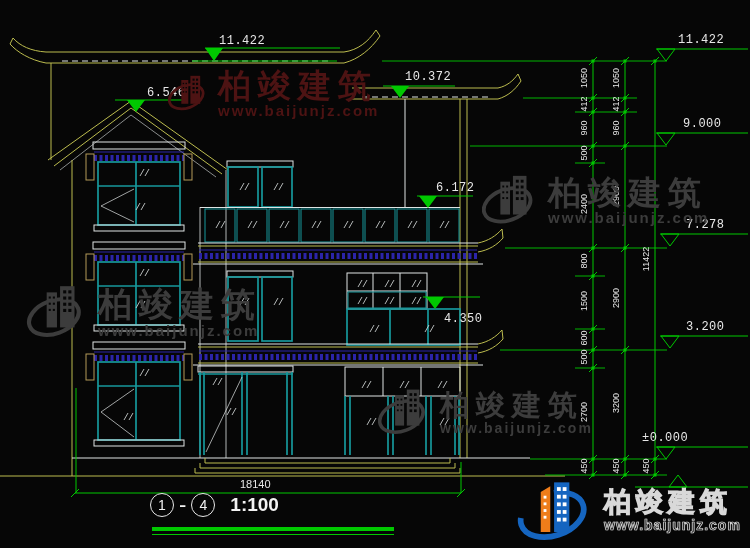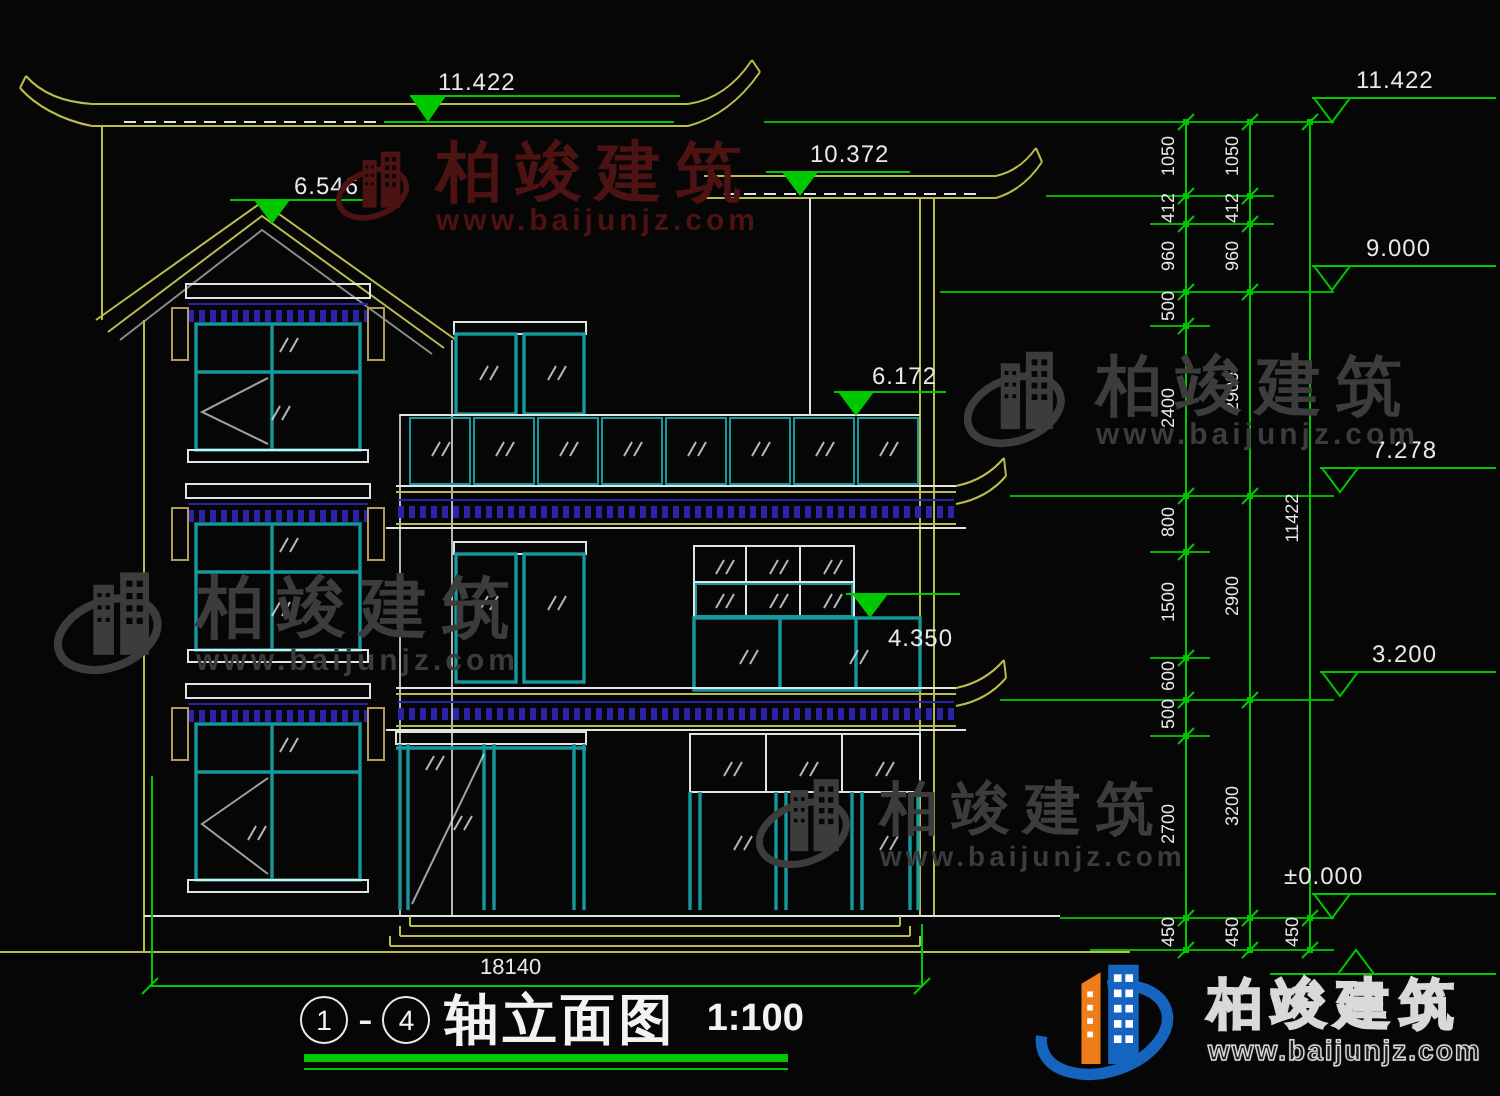--- a/index.html
+++ b/index.html
@@ -13,21 +13,21 @@
   .w2{stroke-width:1.7;}
   .sB{stroke:var(--tile_blue);fill:none;stroke-width:1;}
   .sB5{stroke:var(--tile_blue);fill:none;stroke-width:6;stroke-dasharray:3 2.5;}
   .sTAN{stroke:var(--bracket_tan);fill:none;stroke-width:1;}
   .sG{stroke:var(--dim_green);fill:none;stroke-width:1;}
   .dash{stroke-dasharray:6 4;}
   .triF{fill:var(--dim_green);stroke:none;}
   .triO{fill:none;stroke:var(--dim_green);stroke-width:1;}
   .grip{fill:var(--dim_green);stroke:none;}
   .gl{stroke:var(--line_white);stroke-width:1;opacity:.8;fill:none;}
-  .lvl{position:absolute;color:var(--text_white);font-size:12px;letter-spacing:.5px;white-space:nowrap;}
+  .lvl{position:absolute;color:var(--text_white);font-size:12px;letter-spacing:.5px;white-space:nowrap;font-family:Liberation Mono, monospace;}
   .dimv{position:absolute;width:44px;text-align:center;font-size:9px;color:var(--text_white);
         transform:rotate(-90deg);white-space:nowrap;}
   .wdim{position:absolute;color:var(--text_white);font-size:11px;}
   .wm{position:absolute;display:flex;align-items:center;gap:8px;}
   .wm .wmtxt{display:flex;flex-direction:column;line-height:1.05;}
   .wm .brand{font-weight:bold;letter-spacing:7px;}
   .wm .url{font-weight:bold;letter-spacing:2px;}
   .wm1{color:var(--watermark_maroon);left:168px;top:66px;}  .wm1 .brand{font-size:33px;} .wm1 .url{font-size:15px;}
   .wm2{color:var(--watermark_gray);left:26px;top:280px;}    .wm2 .brand{font-size:34px;} .wm2 .url{font-size:15px;}
   .wm3{color:var(--watermark_gray);left:482px;top:168px;}   .wm3 .brand{font-size:33px;} .wm3 .url{font-size:15px;}
@@ -358,21 +358,20 @@
   </div>
 
   <div class="titlebar">
     <span class="circ">
         <span>1</span>
       </span>
     <span class="tdash">-</span>
     <span class="circ">
         <span>4</span>
       </span>
-    <span class="tname">轴立面图</span>
     <span class="tscale">1:100</span>
   </div>
   <div class="tul1"></div>
   <div class="tul2"></div>
 
   <div class="logo">
     <svg width="84" height="70" viewBox="0 0 88 72">
       <ellipse cx="40" cy="40" rx="34" ry="22" transform="rotate(-18 40 40)" fill="none" stroke="var(--logo_blue)" stroke-width="6" stroke-dasharray="96 46"></ellipse>
       <polygon points="28,16 38,10 38,58 28,58" fill="var(--logo_orange)"></polygon>
       <rect x="42" y="6" width="16" height="52" fill="var(--logo_blue)"></rect>

